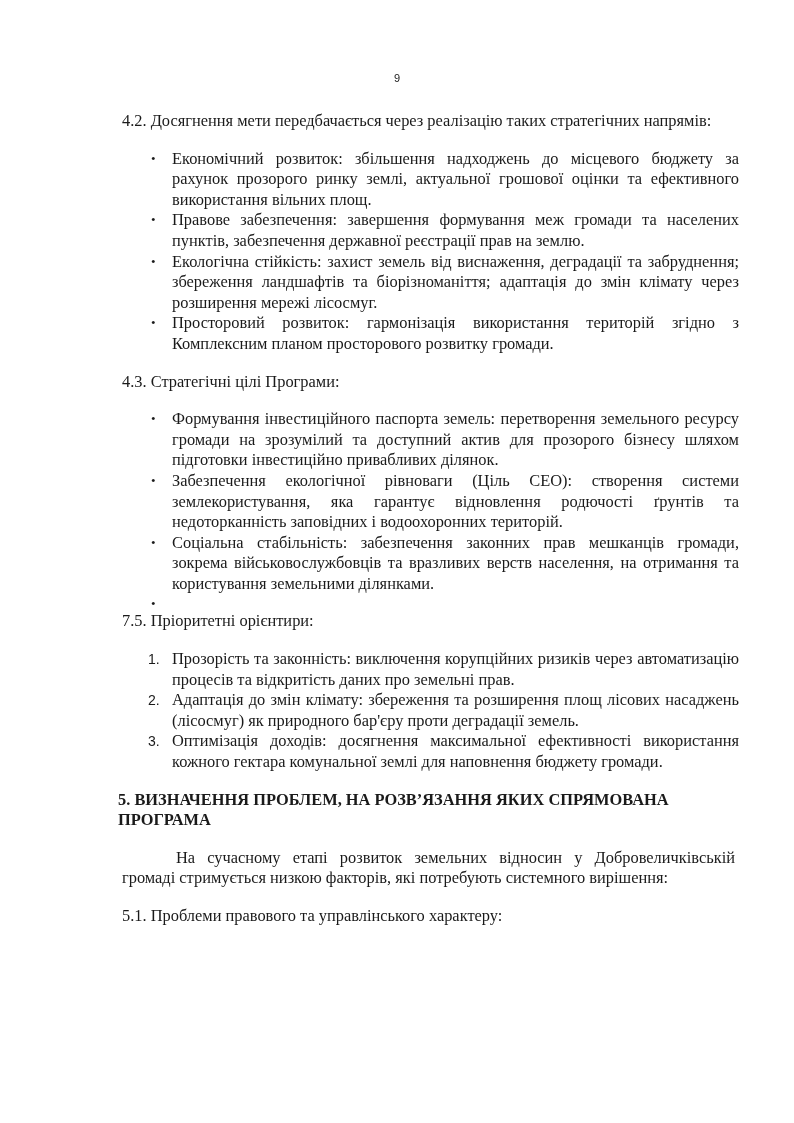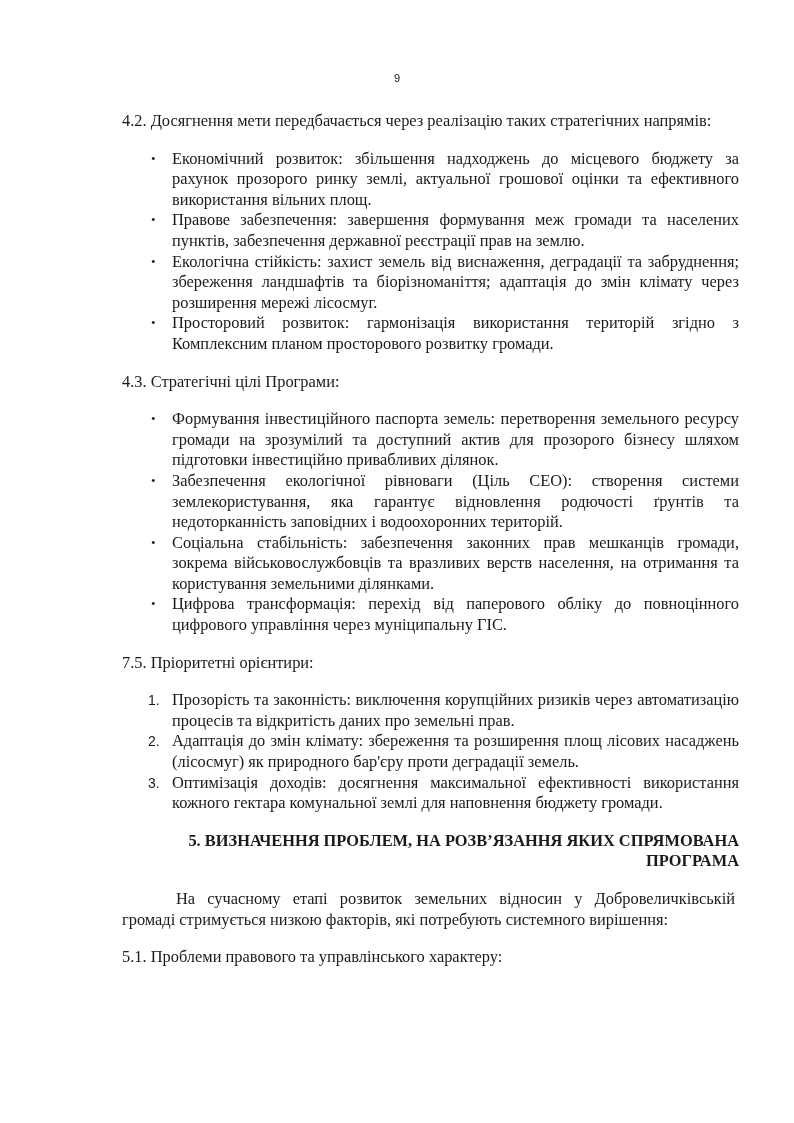--- a/index.html
+++ b/index.html
@@ -10,21 +10,21 @@
              font-family: "Liberation Sans", sans-serif; font-size: 11px; color: #222; }
   .content { position: absolute; left: 118px; top: 107px; width: 621px;
              font-size: 16.4px; line-height: 20.6px; }
   p { margin: 4px; text-align: justify; }
   .para { margin-bottom: 17px; }
   ul, ol { margin: 0 0 17px 0; padding: 0; list-style: none; }
   li { position: relative; padding-left: 54px; text-align: justify; }
   li .marker { position: absolute; left: 32px; top: 0; }
   ul li .marker { left: 33px; font-size: 13px; }
   ol li .marker { left: 30px; font-family: "Liberation Sans", sans-serif; font-size: 14px; }
-  h2 { margin: 0 0 17px 0; text-align: right; font-size: 16.4px; line-height: 20.6px;
+  h2 { margin: 0 0 17px 0; text-align: left; font-size: 16.4px; line-height: 20.6px;
        font-weight: bold; padding: 0 0 0 0; }
   .indent { text-indent: 54px; }
 </style>
 </head>
 <body>
 
 <div class="page">
   <div class="pagenum">9</div>
 
   <div class="content">
@@ -34,21 +34,21 @@
       <li><span class="marker">•</span><span>Правове забезпечення: завершення формування меж громади та населених пунктів, забезпечення державної реєстрації прав на землю.</span></li>
       <li><span class="marker">•</span><span>Екологічна стійкість: захист земель від виснаження, деградації та забруднення; збереження ландшафтів та біорізноманіття; адаптація до змін клімату через розширення мережі лісосмуг.</span></li>
       <li><span class="marker">•</span><span>Просторовий розвиток: гармонізація використання територій згідно з Комплексним планом просторового розвитку громади.</span></li>
     </ul>
 
     <p class="para">4.3. Стратегічні цілі Програми:</p>
     <ul>
       <li><span class="marker">•</span><span>Формування інвестиційного паспорта земель: перетворення земельного ресурсу громади на зрозумілий та доступний актив для прозорого бізнесу шляхом підготовки інвестиційно привабливих ділянок.</span></li>
       <li><span class="marker">•</span><span>Забезпечення екологічної рівноваги (Ціль СЕО): створення системи землекористування, яка гарантує відновлення родючості ґрунтів та недоторканність заповідних і водоохоронних територій.</span></li>
       <li><span class="marker">•</span><span>Соціальна стабільність: забезпечення законних прав мешканців громади, зокрема військовослужбовців та вразливих верств населення, на отримання та користування земельними ділянками.</span></li>
-      <li><span class="marker">•</span><span>Цифрова трансформація: перехід від паперового обліку до повноцінного цифрового управління через муніципальну ГІС.</span></li>
+      <li><span class="marker">•</span></li>
     </ul>
 
     <p class="para">7.5. Пріоритетні орієнтири:</p>
     <ol>
       <li><span class="marker">1.</span><span>Прозорість та законність: виключення корупційних ризиків через автоматизацію процесів та відкритість даних про земельні прав.</span></li>
       <li><span class="marker">2.</span><span>Адаптація до змін клімату: збереження та розширення площ лісових насаджень (лісосмуг) як природного бар'єру проти деградації земель.</span></li>
       <li><span class="marker">3.</span><span>Оптимізація доходів: досягнення максимальної ефективності використання кожного гектара комунальної землі для наповнення бюджету громади.</span></li>
     </ol>
 
     <h2>5. ВИЗНАЧЕННЯ ПРОБЛЕМ, НА РОЗВ’ЯЗАННЯ ЯКИХ СПРЯМОВАНА ПРОГРАМА</h2>

